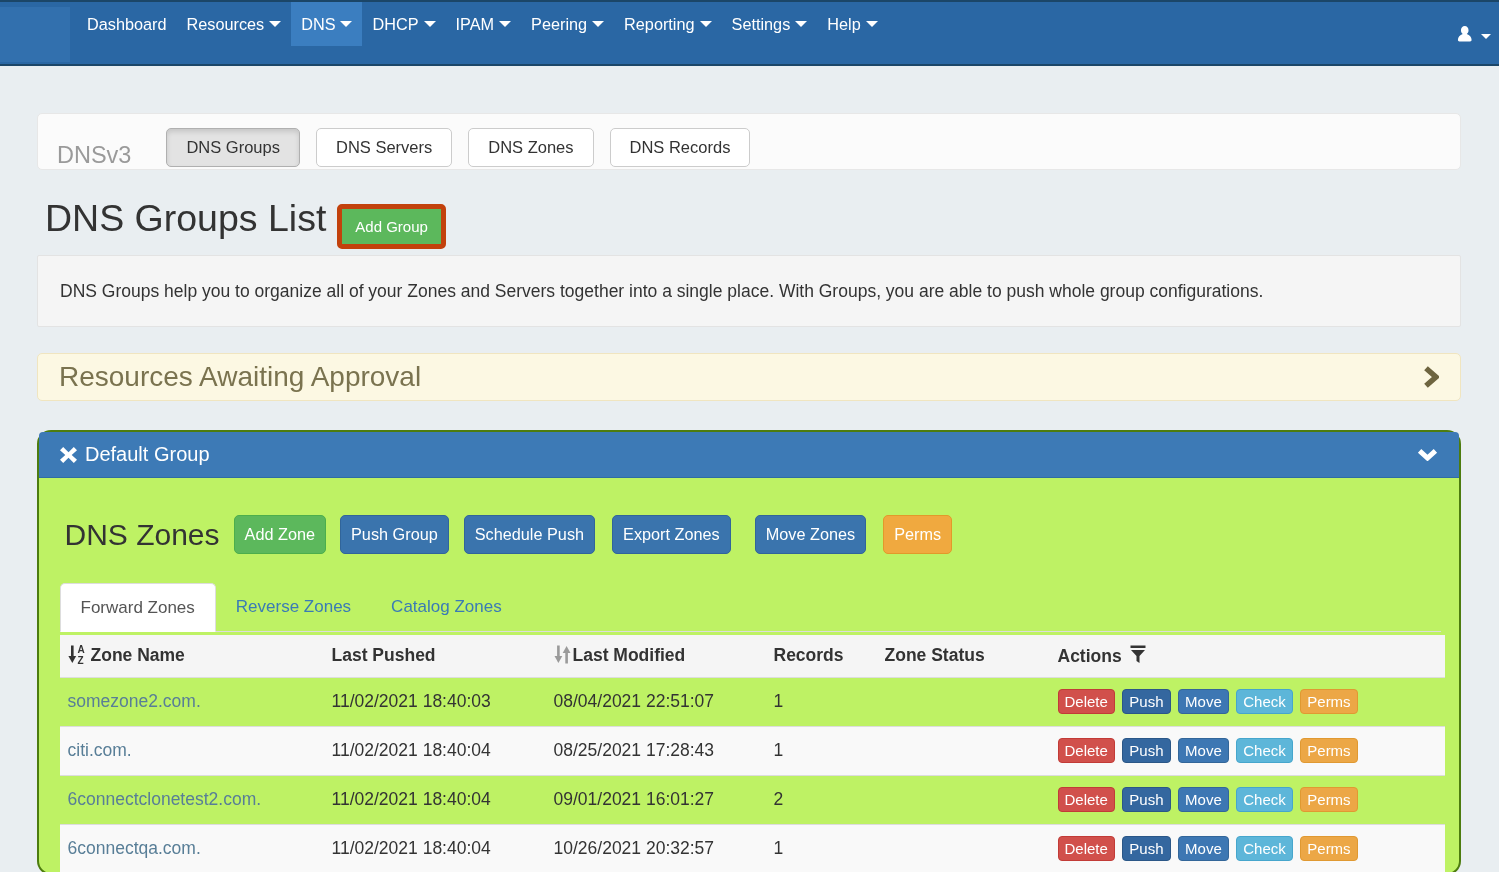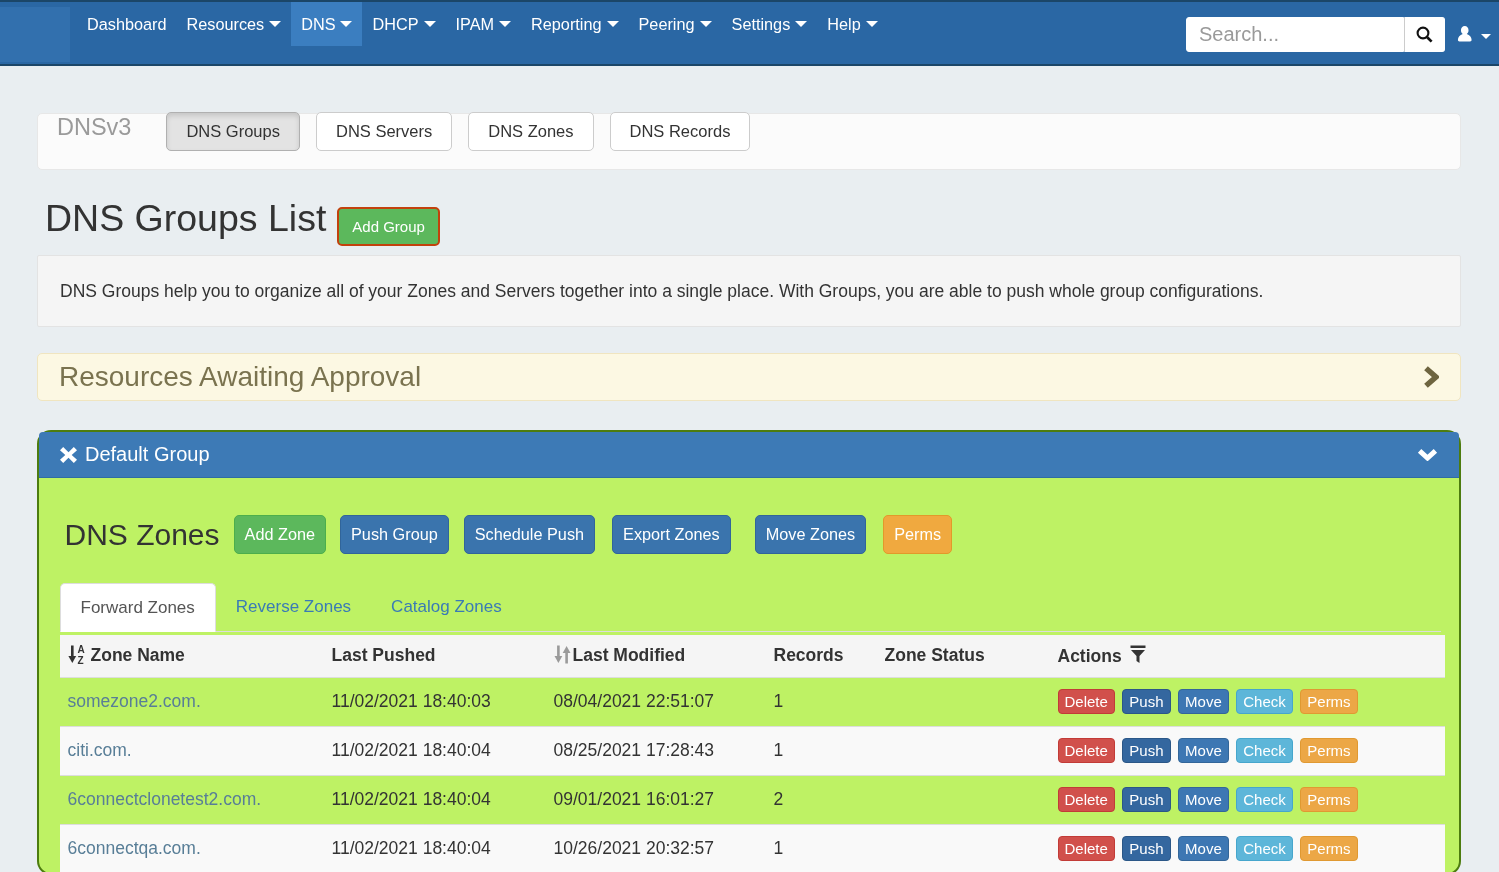--- a/index.html
+++ b/index.html
@@ -75,21 +75,21 @@
 .user-box .caret { border-top-color:#fff; margin-left: 7px; margin-top: 6px; border-left-width:5px; border-right-width:5px; border-top-width:5.5px; }
 
 .container { margin: 0 38px 0 37px; }
 
 .toolbar {
   margin-top: 47px;
   height: 57px;
   background: #fbfbfb;
   border: 1px solid #e7e7e7;
   border-radius: 5px;
-  display: flex; align-items: flex-start;
+  display: flex; align-items: flex-end;
   padding-left: 19px;
 }
 .brand { font-size: 23.5px; color: #9a9a9a; margin-right: 35px; }
 .tbtn {
   position: relative; top: -2px;
   font-size: 16.5px;
   color: #333;
   background: #fff;
   border: 1px solid #ccc;
   border-radius: 5px;
@@ -102,21 +102,21 @@
   border-color: #b0b0b0;
   box-shadow: inset 0 3px 5px rgba(0,0,0,.125);
 }
 
 .page-head { margin-top: 25px; height: 46px; display: flex; align-items: center; }
 .page-head h2 { font-size: 37.5px; font-weight: 400; color: #333; margin: 0 0 0 8px; }
 .btn-add-group {
   margin-left: 11px;
   position: relative; top: 8px;
   background: #5cb85c;
-  border: 2px solid #c2410c;
+  border: 5px solid #c2410c;
   color: #fff;
   font-size: 15px;
   padding: 9px 13px;
   border-radius: 5px;
 }
 
 .well {
   margin-top: 14px;
   background: #f5f5f5;
   border: 1px solid #e3e3e3;
@@ -244,34 +244,25 @@
 </head>
 <body>
 <div class="navbar">
   <div class="logo"></div>
   <ul class="nav-ul">
     <li>Dashboard</li>
     <li>Resources <span class="caret"></span></li>
     <li class="active">DNS <span class="caret"></span></li>
     <li>DHCP <span class="caret"></span></li>
     <li>IPAM <span class="caret"></span></li>
+    <li>Peering <span class="caret"></span></li>
     <li>Reporting <span class="caret"></span></li>
-    <li>Peering <span class="caret"></span></li>
     <li>Settings <span class="caret"></span></li>
     <li>Help <span class="caret"></span></li>
   </ul>
-  <div class="search-group">
-    <input class="search-input" placeholder="Search..." style="">
-    <div class="search-btn">
-      <svg width="21" height="21" viewBox="0 0 21 21">
-          <circle cx="9" cy="9" r="5.4" fill="none" stroke="#111" stroke-width="2.1"></circle>
-          <line x1="13.2" y1="13.2" x2="17.6" y2="17.6" stroke="#111" stroke-width="2.7"></line>
-        </svg>
-    </div>
-  </div>
   <div class="user-box">
     <svg width="17.5" height="17.5" viewBox="0 0 24 24" fill="#fff">
         <path d="M12 1.5c-3 0-5.2 2.4-5.2 5.6 0 2.2 1 4.1 2.4 5.2C5.3 13.6 2.6 16.6 2.6 20.5 2.6 21.7 3.5 22.5 4.7 22.5 L19.3 22.5c1.2 0 2.1-.8 2.1-2 0-3.9-2.7-6.9-6.6-8.2 1.4-1.1 2.4-3 2.4-5.2C17.2 3.9 15 1.5 12 1.5z"></path>
       </svg>
     <span class="caret"></span>
   </div>
 </div>
 
 <div class="container">
   <div class="toolbar">

